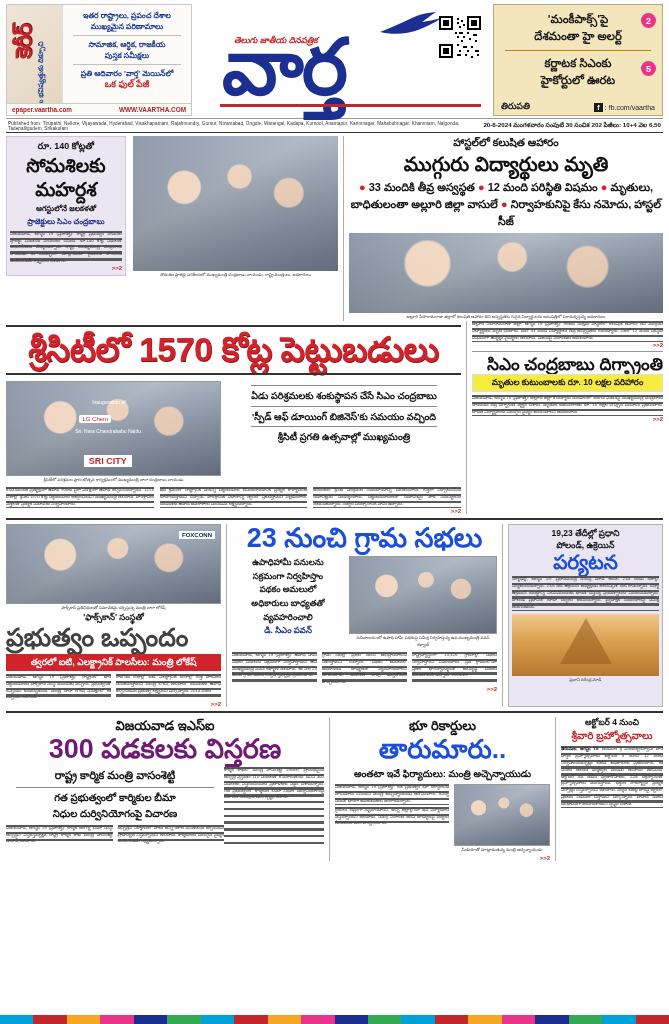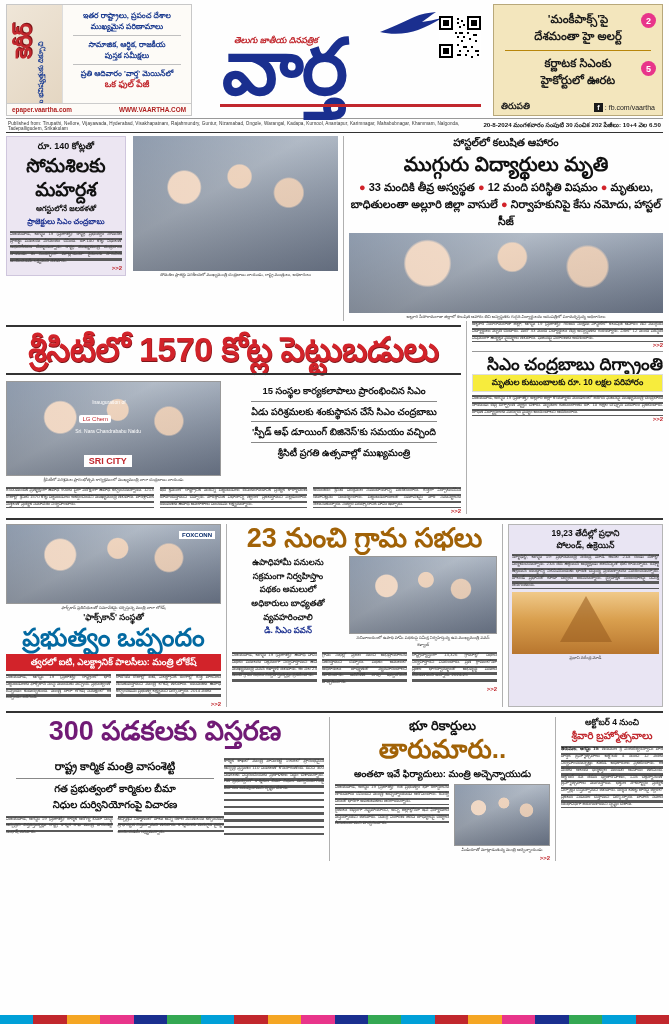--- a/index.html
+++ b/index.html
@@ -159,23 +159,23 @@
   .head-black { font-size: 20px; font-weight: bold; text-align: center; color: #111; line-height: 1.15; }
   .bullets { font-size: 11px; font-weight: bold; text-align: center; line-height: 1.55; color: #111; }
   .bdot { color: #d2232a; }
 
   .head-blue { font-size: 17px; font-weight: bold; text-align: right; color: #111; line-height: 1.15; }
   .hl-yellow {
     background: #f7ec3d; font-size: 8.5px; font-weight: bold; text-align: center;
     padding: 2px 3px; color: #111; border: 0.5px solid #ddd;
   }
 
-  .head-navy { font-size: 27px; font-weight: bold; color: #a16207; text-align: center; line-height: 1.1; }
+  .head-navy { font-size: 27px; font-weight: bold; color: #1d4ed8; text-align: center; line-height: 1.1; }
   .head-purple { font-size: 27px; font-weight: bold; color: #701a75; text-align: center; line-height: 1.1; }
-  .head-ltblue { font-size: 25px; font-weight: bold; color: #0369a1; text-align: center; line-height: 1.1; }
+  .head-ltblue { font-size: 25px; font-weight: bold; color: #404040; text-align: left; line-height: 1.1; }
   .sub-list { font-size: 8.5px; font-weight: bold; text-align: center; line-height: 1.6; color: #111; }
 
   .red-band {
     background: #d2232a; color: #fff; font-size: 9px; font-weight: bold;
     text-align: center; padding: 2.5px 2px; line-height: 1.3;
   }
   .kicker-sm { font-size: 8.5px; font-weight: bold; text-align: center; color: #111; line-height: 1.4; }
 
   .panel { border: 1px solid #b5b5b5; }
   .panel-purple { background: #e9e5f3; }
@@ -349,21 +349,20 @@
         <div class="col" style="width:215px">
           <div class="photo" style="height:95px;border:1px solid #999">
             <div style="position:absolute;left:40%;top:18%;font-size:5px;color:#fff;z-index:2">Inauguration of</div>
             <div style="position:absolute;left:34%;top:36%;font-size:6px;color:#c1272d;background:#fff;padding:1px 3px;z-index:2;border-radius:2px">LG Chem</div>
             <div style="position:absolute;left:32%;top:50%;font-size:5px;color:#fff;z-index:2">Sri. Nara Chandrababu Naidu</div>
             <div style="position:absolute;left:36%;bottom:8%;font-size:9px;font-weight:bold;color:#c1272d;background:#fff;padding:1px 5px;z-index:2">SRI CITY</div>
           </div>
           <div class="caption">శ్రీసిటీలో పరిశ్రమల ప్రారంభోత్సవ కార్యక్రమంలో ముఖ్యమంత్రి నారా చంద్రబాబు నాయుడు</div>
         </div>
         <div class="col" style="flex:1;padding-top:2px">
-          <div class="deck">15 సంస్థల కార్యకలాపాలు ప్రారంభించిన సిఎం</div>
           <div class="deck-rule"></div>
           <div class="deck">ఏడు పరిశ్రమలకు శంకుస్థాపన చేసే సిఎం చంద్రబాబు</div>
           <div class="deck-rule"></div>
           <div class="deck">'స్పీడ్ ఆఫ్ డూయింగ్ బిజినెస్'కు సమయం వచ్చింది</div>
           <div class="deck-rule"></div>
           <div class="deck">శ్రీసిటీ ప్రగతి ఉత్సవాల్లో ముఖ్యమంత్రి</div>
         </div>
       </div>
       <div class="row" style="gap:6px;margin-top:3px">
         <div class="body-txt" style="flex:1">8500మందికి ప్రత్యక్షంగా ఉపాధి 900కు పైగా పరోక్షంగా ఉపాధి కల్పించనున్నాయి. 1213 రోజుల్లో శ్రీసిటీ 1570 కోట్ల పెట్టుబడులు ఆకర్షించిందని ముఖ్యమంత్రి తెలిపారు. పారిశ్రామిక వేత్తలతో ప్రత్యేక సమావేశం నిర్వహించారు.</div>
@@ -429,33 +428,35 @@
         <div class="body-txt" style="flex:1">రాష్ట్రవ్యాప్తంగా 13,326 గ్రామాల్లో సభలు నిర్వహిస్తారని వివరించారు. ప్రతి గ్రామంలోనూ ప్రజల భాగస్వామ్యంతో అభివృద్ధి పనులు చేపడతామని అన్నారు. 2024-25</div>
       </div>
       <div style="text-align:right" class="jump">&gt;&gt;2</div>
     </div>
 
     <div class="vline"></div>
 
     <div class="col panel panel-purple" style="flex:1;padding:3px">
       <div class="kicker-sm">19,23 తేదీల్లో ప్రధాని</div>
       <div class="kicker-sm">పోలండ్, ఉక్రెయిన్</div>
+      <div class="head-navy" style="font-size:20px">పర్యటన</div>
       <div class="body-txt" style="margin-top:3px">న్యూఢిల్లీ, ఆగస్టు 19: ప్రధానమంత్రి నరేంద్ర మోడీ ఈనెల 21న రెండు దేశాల్లో పర్యటించనున్నారు. 23న తేదీ ఉక్రెయిన్ అధ్యక్షుడు జెలెన్‌స్కీతో భేటీ కానున్నారు. రష్యా ఉక్రెయిన్ యుద్ధాన్ని నిలిపివేసేందుకు భారత్ చేస్తున్న ప్రయత్నాలను వివరించనున్నారు. పోలండ్ ప్రధానితో కూడా చర్చలు జరపనున్నారు. ద్వైపాక్షిక సంబంధాలపై సమీక్ష జరుగుతుంది.</div>
       <div class="temple" style="height:62px;margin-top:3px"></div>
       <div class="caption">ప్రధాని నరేంద్ర మోడీ</div>
     </div>
   </div>
 
   <div class="rule-h2"></div>
 
   <div class="row">
 
     <div class="col" style="width:318px">
+      <div class="kicker-sm" style="font-size:13px">విజయవాడ ఇఎస్ఐ</div>
       <div class="head-purple">300 పడకలకు విస్తరణ</div>
-      <div class="row" style="gap:0;margin-top:11px">
+      <div class="row" style="gap:0;margin-top:2px">
         <div class="col" style="flex:1">
           <div class="sub-list" style="font-size:11px">రాష్ట్ర కార్మిక మంత్రి వాసంశెట్టి</div>
           <div class="deck-rule" style="margin:2px 10px"></div>
           <div class="sub-list" style="font-size:10px">గత ప్రభుత్వంలో కార్మికుల బీమా</div>
           <div class="sub-list" style="font-size:10px">నిధుల దుర్వినియోగంపై విచారణ</div>
           <div class="row" style="gap:5px;margin-top:3px">
             <div class="body-txt" style="flex:1">విజయవాడ, ఆగస్టు 19 (ప్రజాశక్తి): కార్మిక ఆరోగ్య బీమా సంస్థ ఆస్పత్రిని విస్తరిస్తున్నట్లు రాష్ట్ర కార్మిక శాఖ మంత్రి వాసంశెట్టి సుభాష్ తెలిపారు.</div>
             <div class="body-txt" style="flex:1">ఆస్పత్రిని నిర్మాణంలో పాటు అన్ని రకాల వసతులను కల్పించడం ప్రాధాన్యత నిస్తున్నామని తెలిపారు. కార్మికులకు మెరుగైన వైద్యం అందించడమే లక్ష్యమన్నారు.</div>
           </div>
         </div>

